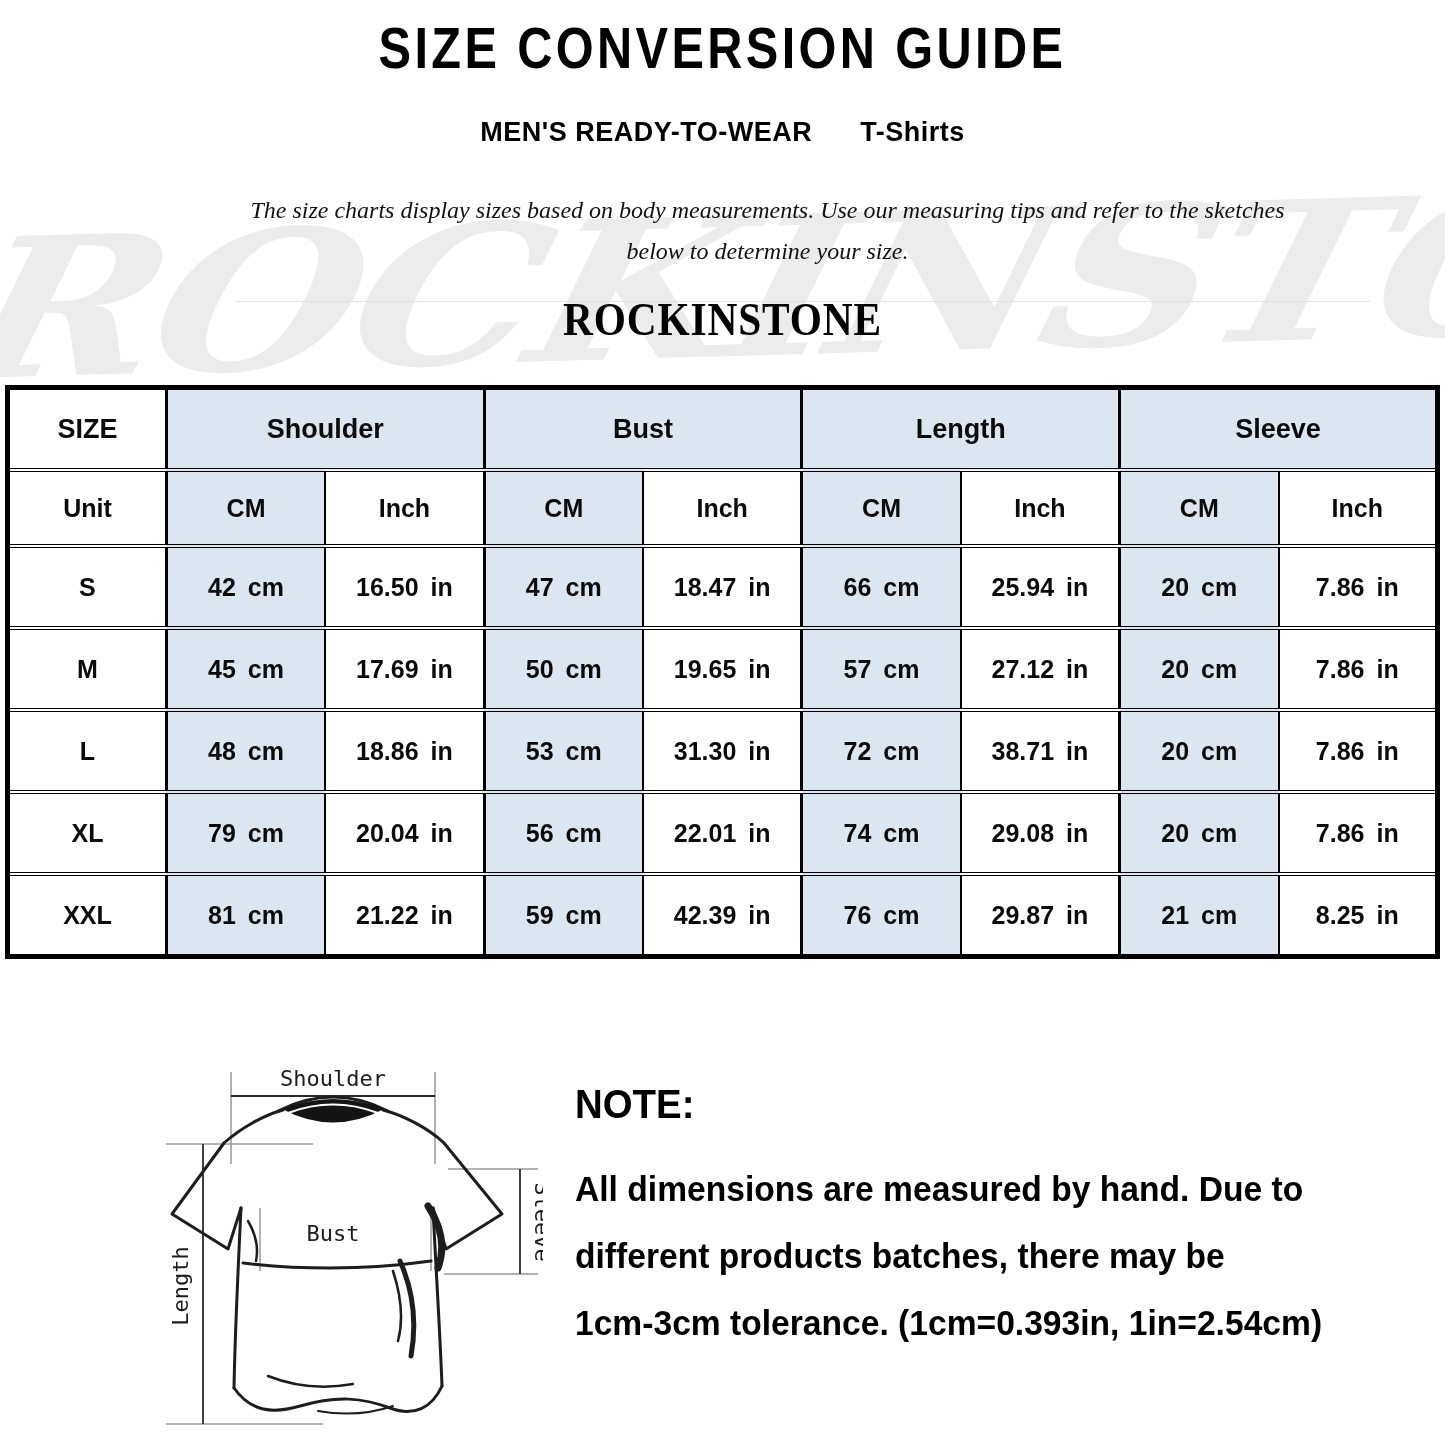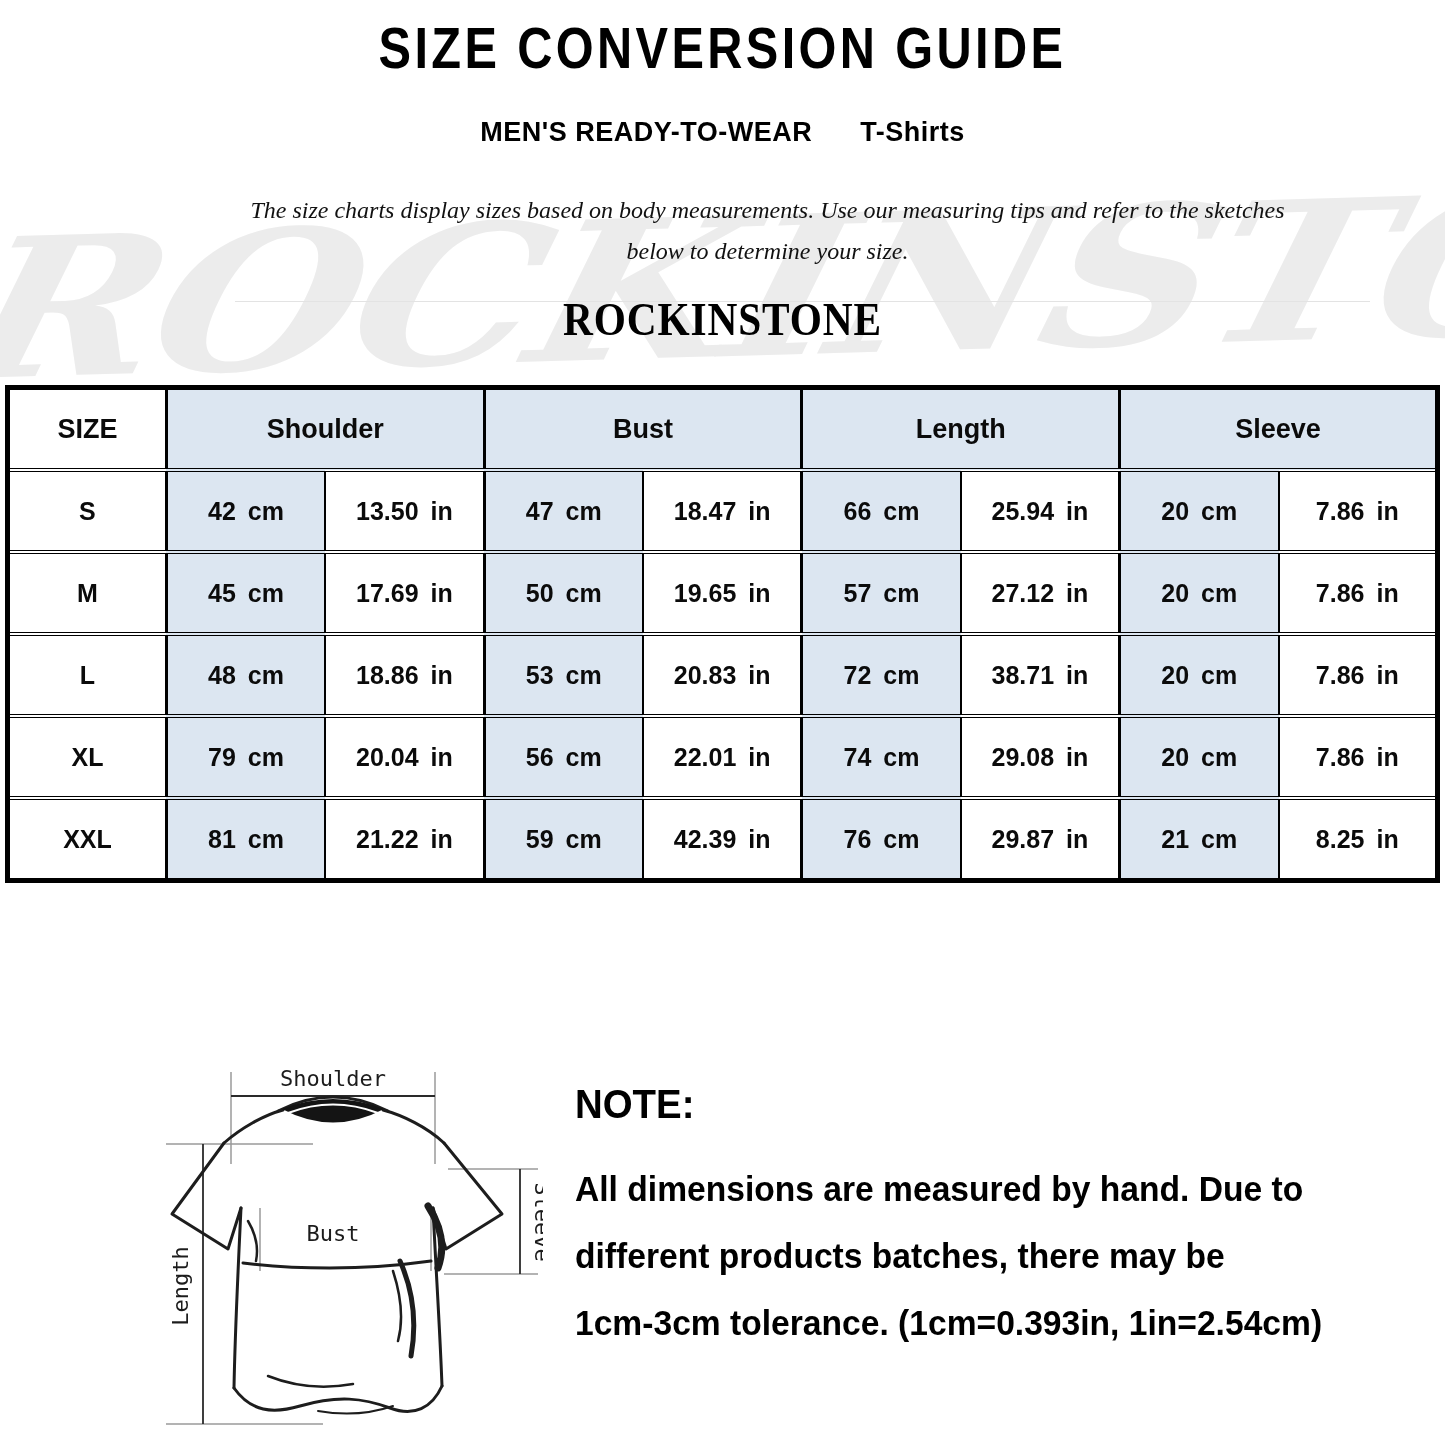--- a/index.html
+++ b/index.html
@@ -108,24 +108,35 @@
         <col>
     </colgroup>
     <tbody>
         <tr class="h1">
       <th>SIZE</th>
       <th class="blue grp" colspan="2">Shoulder</th>
       <th class="blue grp" colspan="2">Bust</th>
       <th class="blue grp" colspan="2">Length</th>
       <th class="blue grp" colspan="2">Sleeve</th>
     </tr>
+    <tr class="h2">
+      <td>Unit</td>
+      <td class="blue grp">CM</td>
+      <td>Inch</td>
+      <td class="blue grp">CM</td>
+      <td>Inch</td>
+      <td class="blue grp">CM</td>
+      <td>Inch</td>
+      <td class="blue grp">CM</td>
+      <td>Inch</td>
+    </tr>
     <tr class="dr">
       <td>S</td>
       <td class="blue grp">42 cm</td>
-      <td>13.50 in</td>
+      <td>16.50 in</td>
       <td class="blue grp">47 cm</td>
       <td>18.47 in</td>
       <td class="blue grp">66 cm</td>
       <td>25.94 in</td>
       <td class="blue grp">20 cm</td>
       <td>7.86 in</td>
     </tr>
     <tr class="dr">
       <td>M</td>
       <td class="blue grp">45 cm</td>
@@ -135,21 +146,21 @@
       <td class="blue grp">57 cm</td>
       <td>27.12 in</td>
       <td class="blue grp">20 cm</td>
       <td>7.86 in</td>
     </tr>
     <tr class="dr">
       <td>L</td>
       <td class="blue grp">48 cm</td>
       <td>18.86 in</td>
       <td class="blue grp">53 cm</td>
-      <td>20.83 in</td>
+      <td>31.30 in</td>
       <td class="blue grp">72 cm</td>
       <td>38.71 in</td>
       <td class="blue grp">20 cm</td>
       <td>7.86 in</td>
     </tr>
     <tr class="dr">
       <td>XL</td>
       <td class="blue grp">79 cm</td>
       <td>20.04 in</td>
       <td class="blue grp">56 cm</td>

